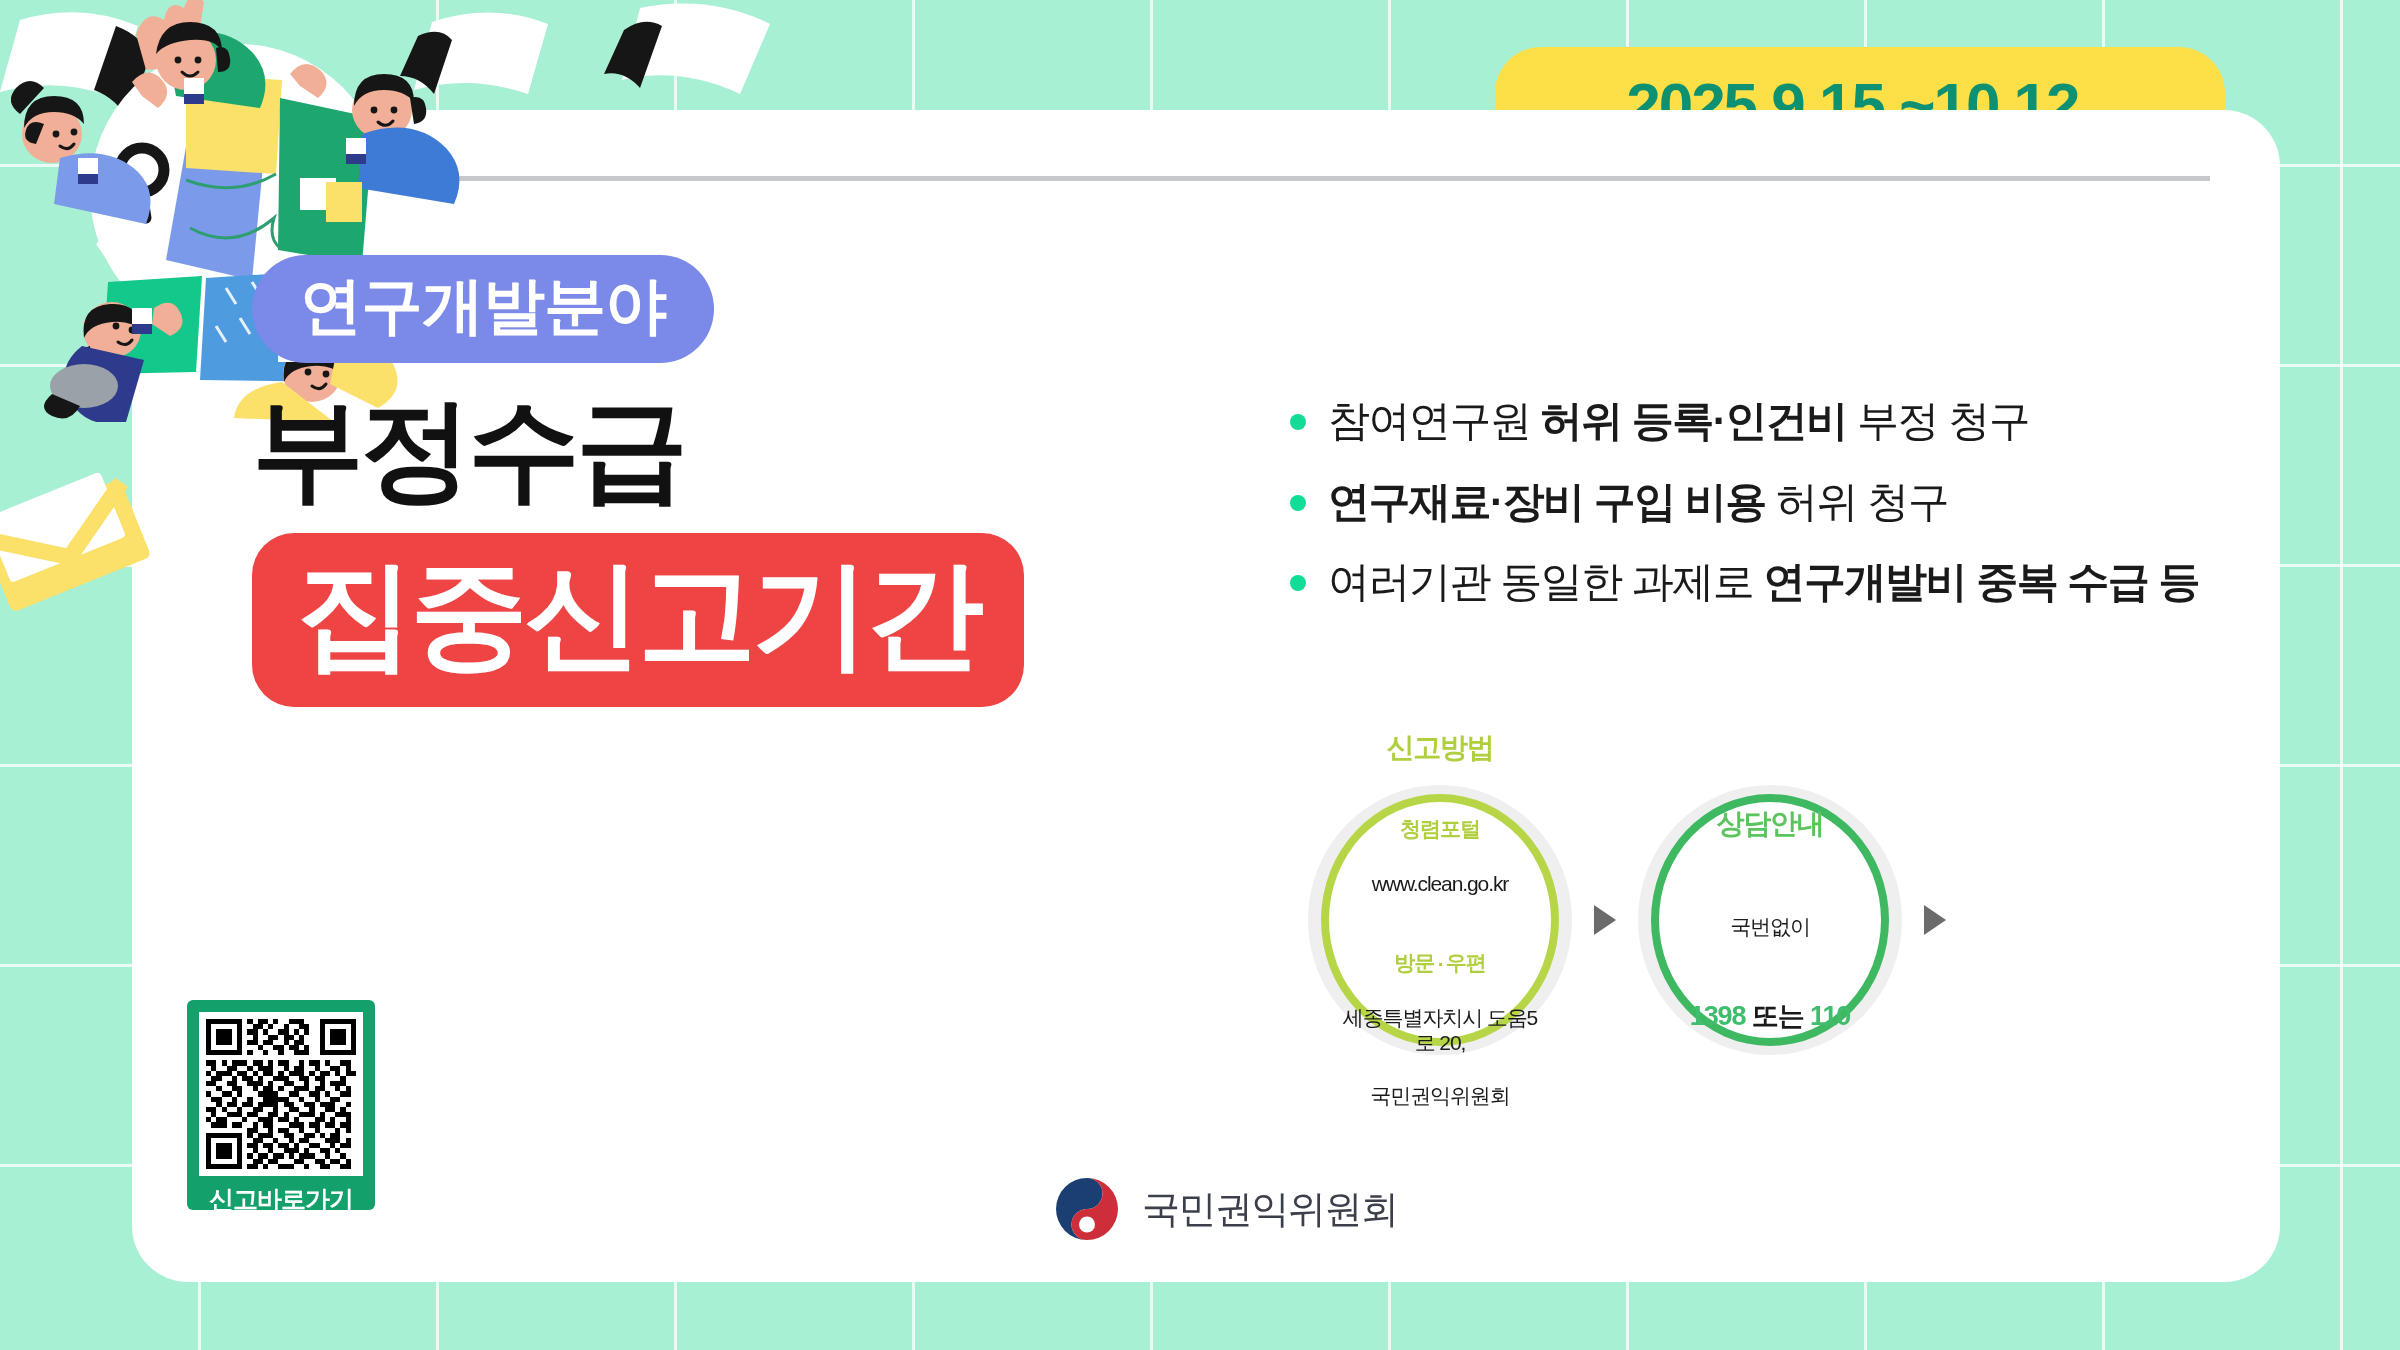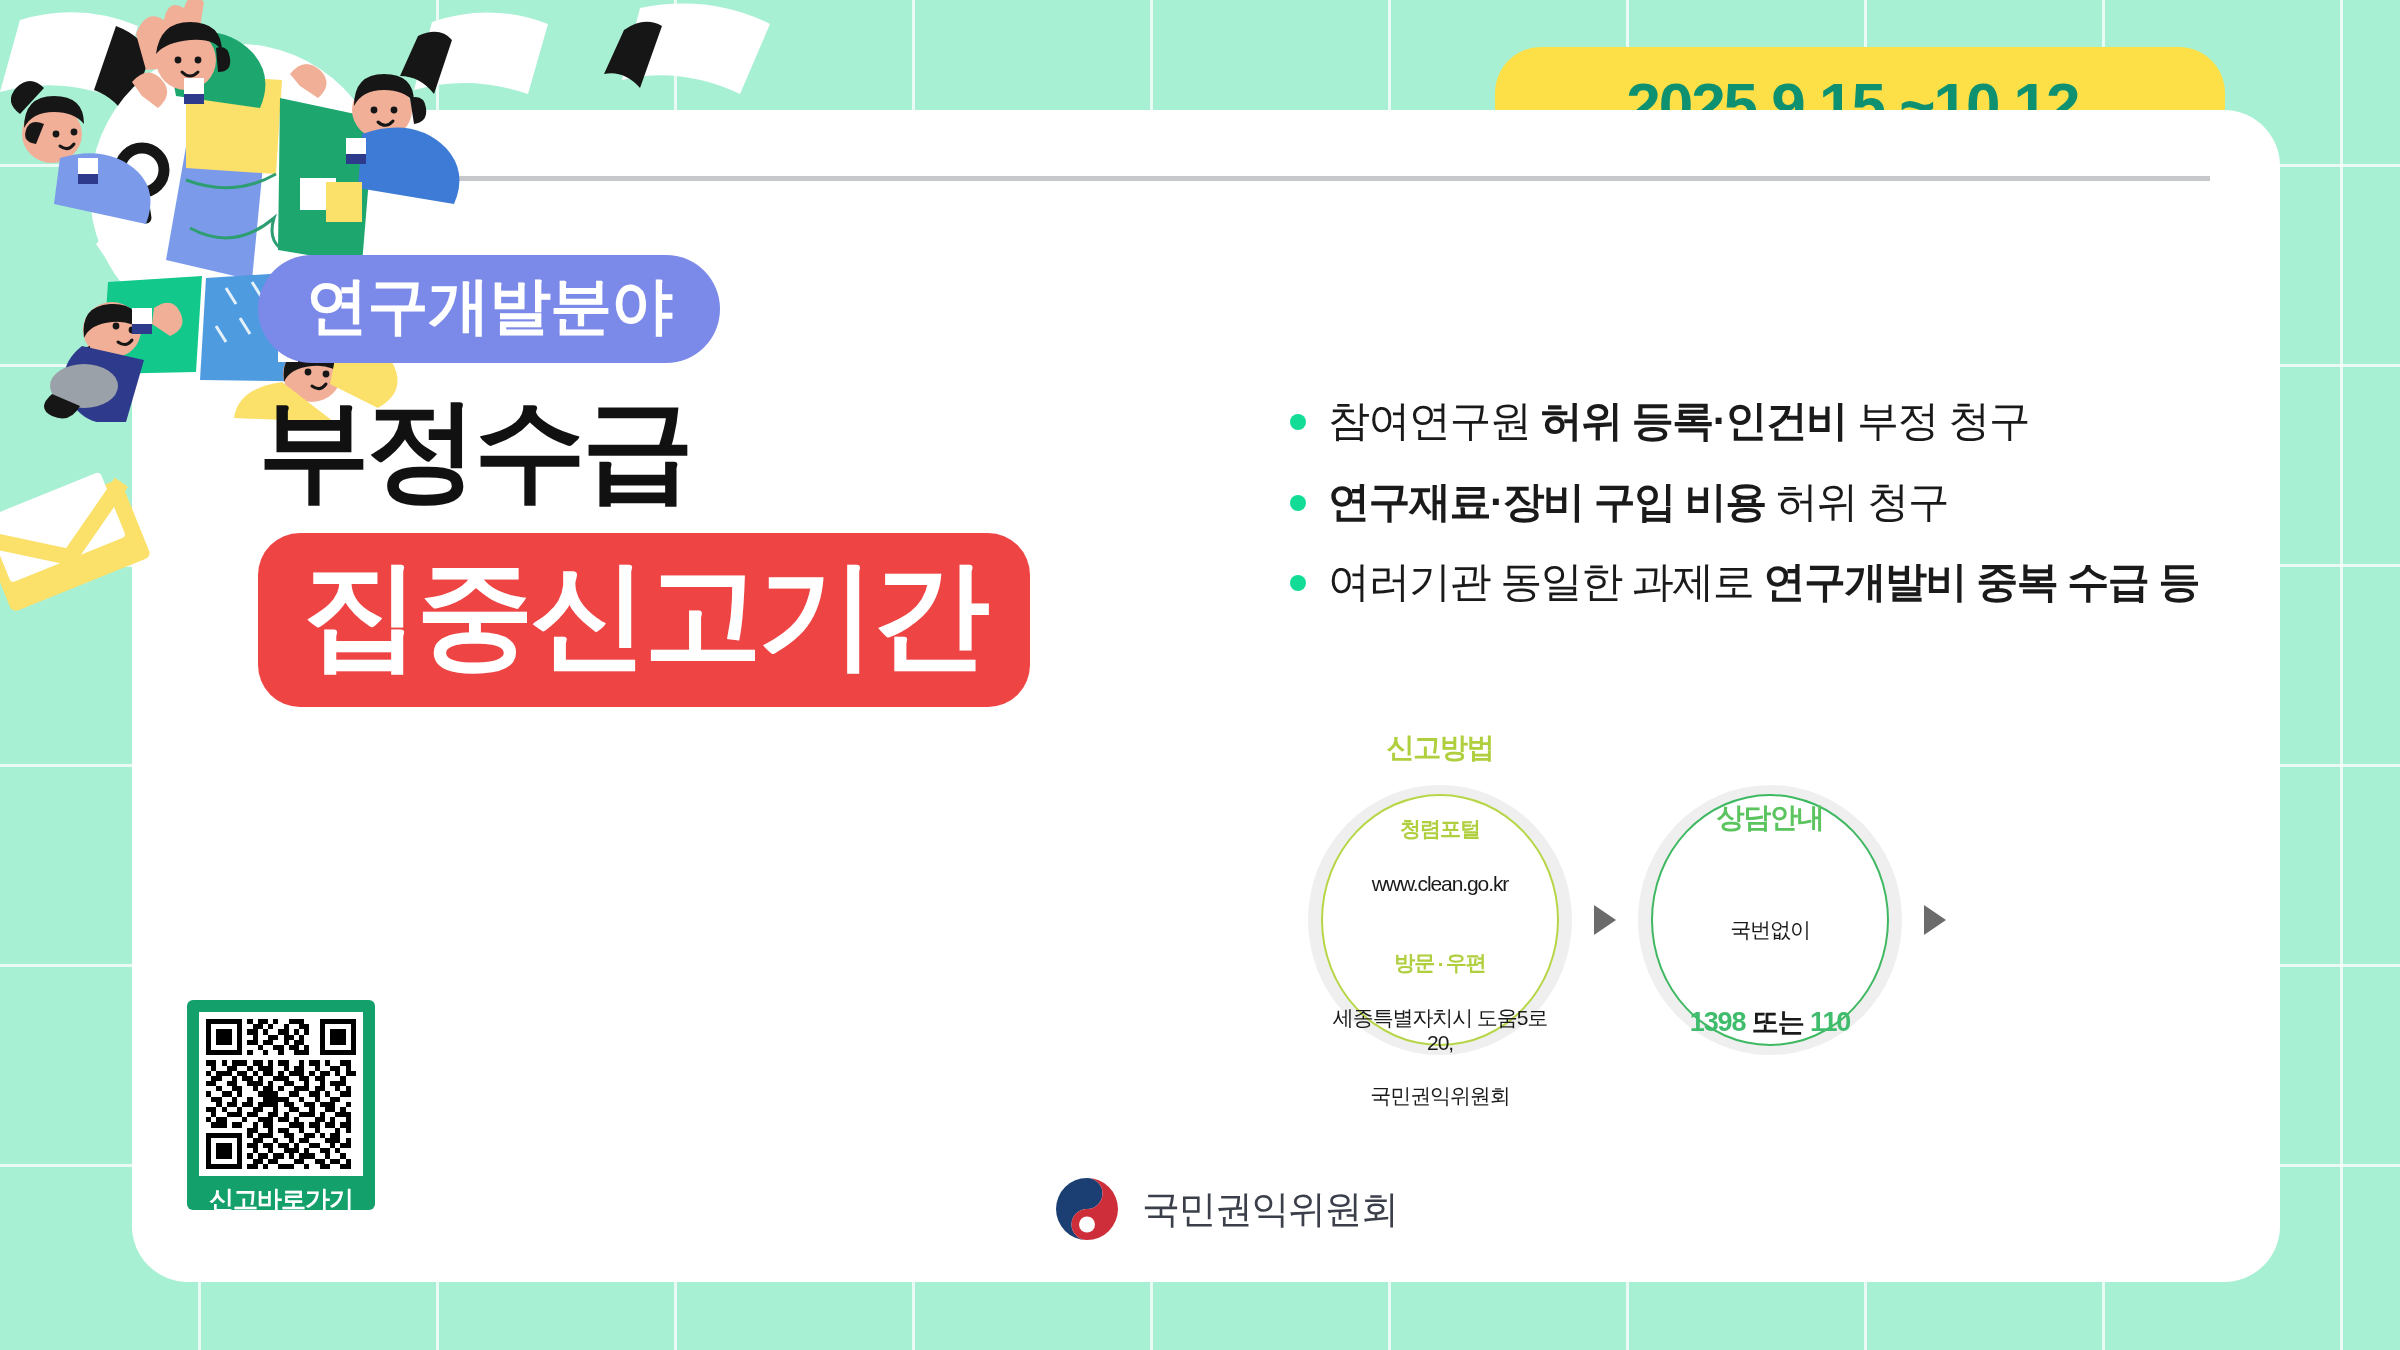--- a/index.html
+++ b/index.html
@@ -40,21 +40,21 @@
     position:absolute; left:132px; top:110px; width:2148px; height:1172px;
     background:#ffffff; border-radius:56px; z-index:3;
   }
 
   #top-divider{
     position:absolute; left:285px; top:176px; width:1925px; height:5px;
     background:#c6c8cb; z-index:4;
   }
 
   
-  #left-col{ position:absolute; left:258px; top:255px; width:780px; z-index:5; }
+  #left-col{ position:absolute; left:252px; top:255px; width:780px; z-index:5; }
 
   .pill-cat{
     display:inline-block; background:#7B89E8; color:#ffffff;
     font-size:62px; font-weight:bold; letter-spacing:-1px;
     padding:20px 48px 26px; border-radius:60px; line-height:1;
   }
   #headline{
     margin-top:30px; font-size:112px; font-weight:bold; color:#111111;
     letter-spacing:-4px; line-height:1.02;
   }
@@ -107,21 +107,21 @@
   .circ-wrap{
     position:relative; width:280px; height:290px; flex:none;
     display:flex; align-items:center; justify-content:center;
   }
   .circ-glow{
     position:absolute; left:8px; top:10px; width:264px; height:270px;
     border-radius:50%; background:#efefef;
   }
   .circ{
     position:relative; width:238px; height:252px; border-radius:50%;
-    background:#ffffff; border:2px solid #a16207;
+    background:#ffffff; border:8px solid #a16207;
     display:flex; flex-direction:column; align-items:center;
     justify-content:center; text-align:center; padding:6px;gap:28px;
   }
   .circ.c1{ border-color:#b6d647; }
   .circ.c2{ border-color:#3fb862; }
   .circ.c3{ border-color:#2183d6; }
 
   .c-title{ font-size:28px; font-weight:bold; letter-spacing:-1.3px; line-height:1.12; }
   .c1 .c-title{ color:#b0cf3e; }
   .c2 .c-title{ color:#5bc45f; }

